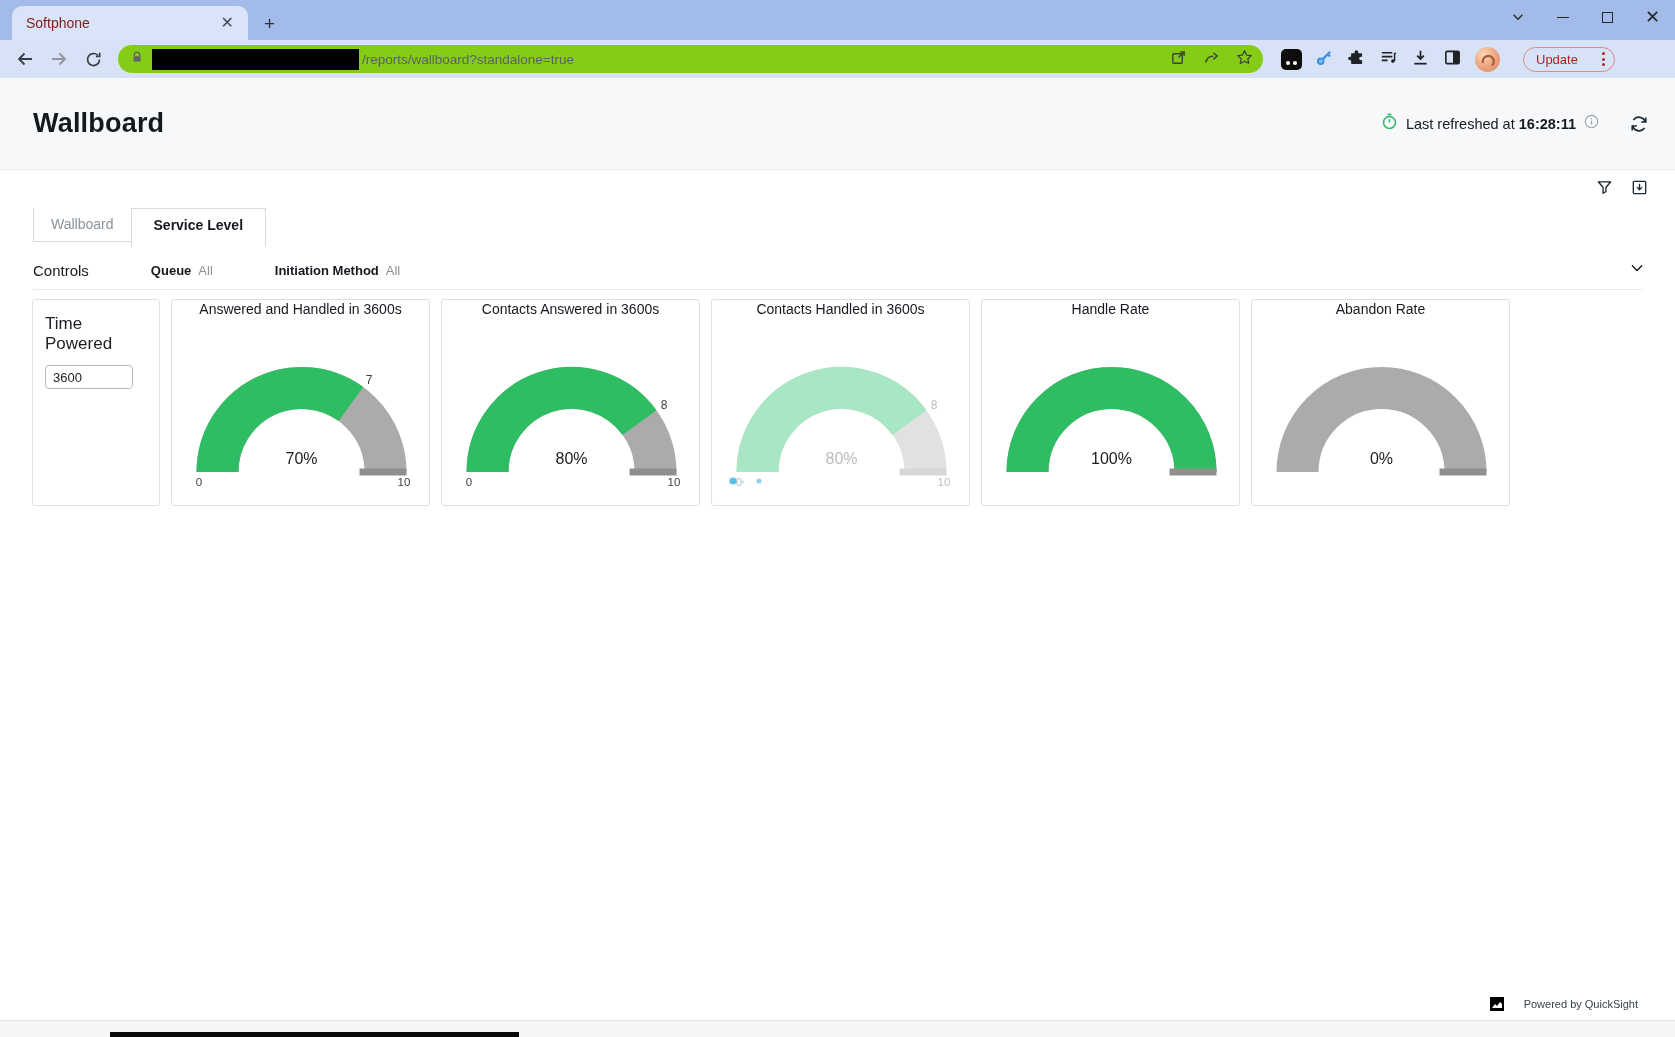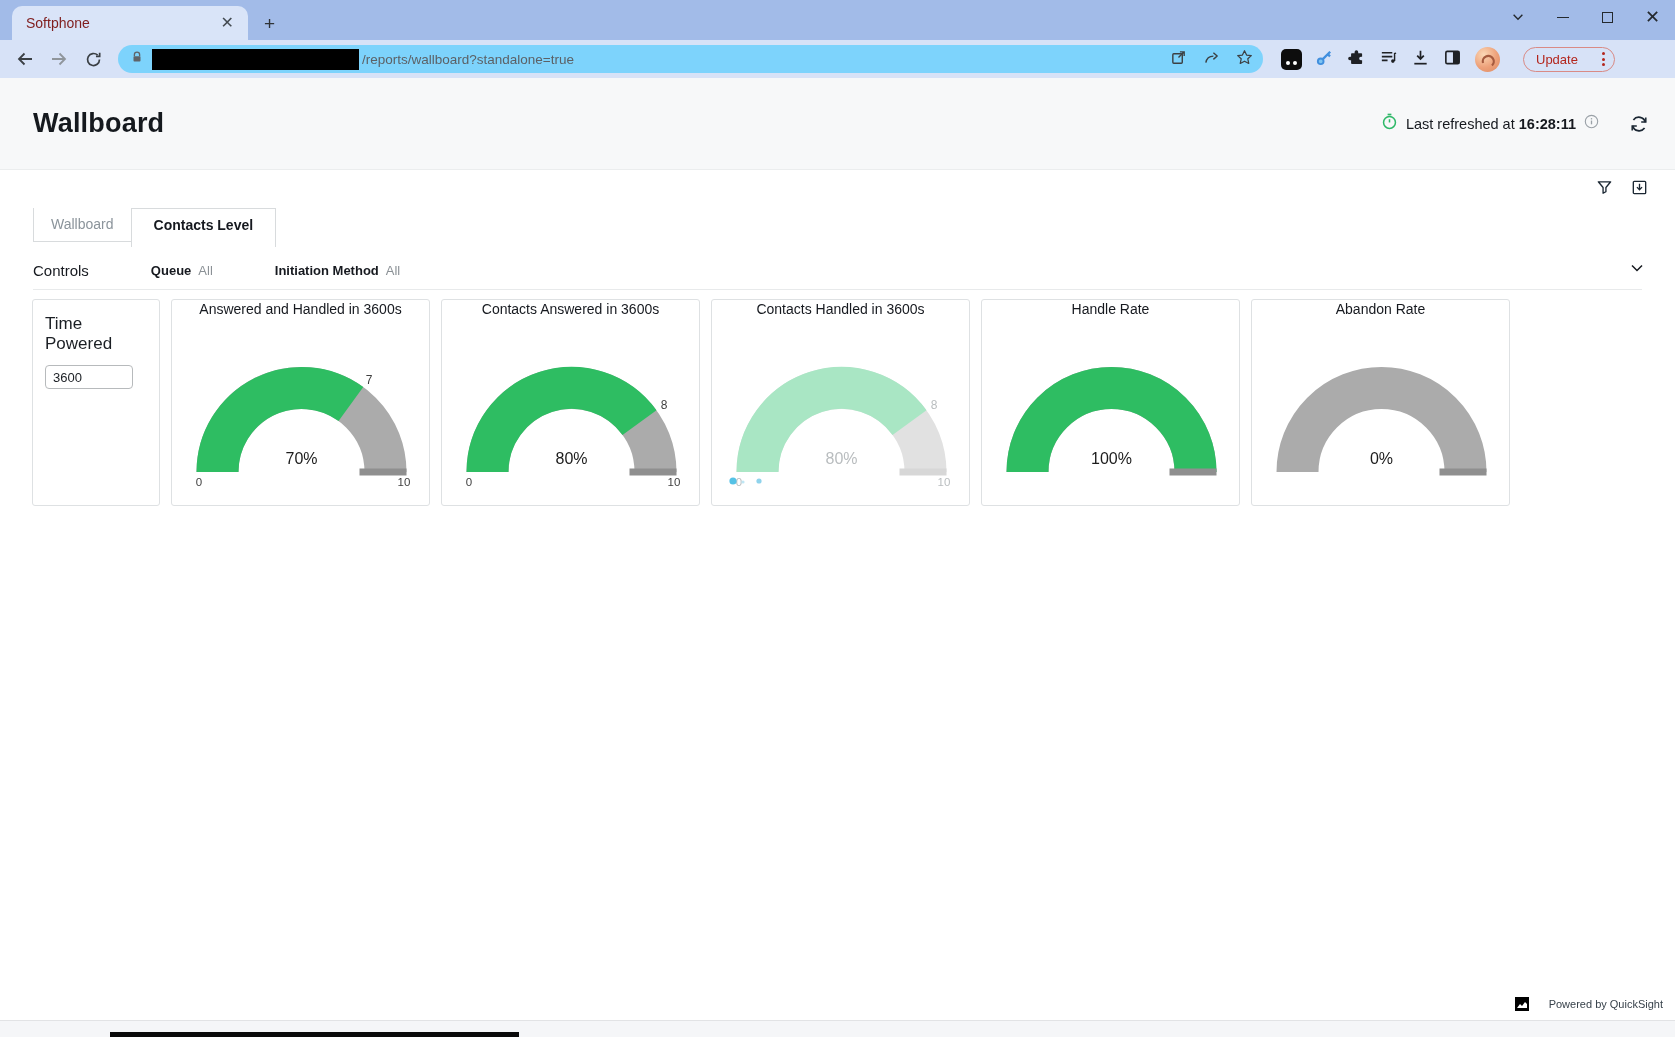--- a/index.html
+++ b/index.html
@@ -14,21 +14,21 @@
   .btab-close { font-size:16px; color:#444b52; line-height:1; cursor:default; padding:1px 4px; border-radius:50%; }
   .newtab { font-size:19px; color:#2f3337; margin:0 0 5px 10px; padding:0 6px; }
   .winctrl { position:absolute; right:0; top:0; height:34px; display:flex; align-items:center; gap:0; }
   .winbtn { width:45px; height:34px; display:flex; align-items:center; justify-content:center; color:#24292e; }
   .max-glyph { width:11px; height:11px; border:1.4px solid #24292e; }
   .min-glyph { width:12px; border-top:1.6px solid #24292e; }
   .close-glyph { font-size:18px; line-height:1; }
 
   .toolbar { height:38px; background:#d7e2f7; display:flex; align-items:center; padding:0 8px 0 10px; gap:4px; }
   .navbtn { width:30px; height:30px; display:flex; align-items:center; justify-content:center; }
-  .urlbar { flex:0 0 1145px; height:28px; background:#7dd3fc; border-radius:14px; display:flex; align-items:center;
+  .urlbar { flex:0 0 1145px; height:28px; background:#84cc16; border-radius:14px; display:flex; align-items:center;
             padding:0 10px 0 12px; margin:0 6px; }
   .url-redact { width:207px; height:21px; background:#000; margin:0 3px 0 8px; }
   .url-text { font-size:13.5px; color:#5c6166; flex:1; white-space:nowrap; overflow:hidden; }
   .pill-icons { display:flex; align-items:center; gap:16px; margin-left:8px; }
   .extrow { display:flex; align-items:center; gap:13px; margin-left:8px; }
   .ext-black { width:21px; height:21px; background:#0d0d0d; border-radius:5px; display:flex; align-items:flex-end; justify-content:center; gap:3px; padding-bottom:5px; }
   .ext-black i { width:4px; height:4px; background:#fff; border-radius:50%; }
   .sidepanel-glyph { position:relative; }
   .avatar { width:25px; height:25px; border-radius:50%; background:radial-gradient(circle at 35% 30%, #fbd8b6, #eda079 55%, #dd8a61); position:relative; overflow:hidden; }
   .avatar svg { position:absolute; left:2px; top:3px; }
@@ -68,21 +68,21 @@
   .card { background:#fff; border:1px solid #dee1e3; border-radius:3px; }
   .time-card { width:128px; height:207px; padding:14px 12px; }
   .time-title { font-size:17px; color:#1b1f24; }
   .time-input { margin-top:11px; width:88px; height:24px; border:1px solid #b7babc; border-radius:4px;
                 font-size:13px; color:#1b1f24; padding:0 7px; font-family:"Liberation Sans",sans-serif; outline:none; }
   .gauge { width:259px; height:207px; position:relative; }
   .gtitle { position:absolute; top:1px; left:0; right:0; text-align:center; font-size:14px; color:#16191f; }
   .gauge svg { display:block; }
   svg text { font-family:"Liberation Sans",sans-serif; }
 
-  .powered { position:absolute; right:12px; bottom:9px; display:flex; align-items:center; gap:20px; }
+  .powered { position:absolute; right:37px; bottom:9px; display:flex; align-items:center; gap:20px; }
   .qs-logo { width:14px; height:14px; background:#000; position:relative; }
   .qs-logo svg { position:absolute; left:1px; top:1px; }
   .powered-text { font-size:11px; color:#38424b; }
 
   .bottomstrip { height:17px; background:#f5f6f8; border-top:1px solid #e2e3e5; position:relative; }
   .redact-bar { position:absolute; left:110px; bottom:0; width:409px; height:5px; background:#0a0a0a; }
 </style>
 </head>
 <body>
 
@@ -250,21 +250,21 @@
     <span>
       <svg viewBox="0 0 20 20" width="19" height="19" fill="none" stroke="#1b2733" stroke-width="1.4">
           <rect x="3.5" y="3.5" width="13" height="13" rx="1"></rect>
           <path d="M10 6v6M7.3 9.6l2.7 2.7 2.7-2.7"></path>
         </svg>
     </span>
   </div>
 
   <div class="tabs">
     <div class="tab first">Wallboard</div>
-    <div class="tab active">Contacts Level</div>
+    <div class="tab active">Service Level</div>
   </div>
 
   <div class="controls">
     <span class="controls-title">Controls</span>
     <span class="ctl-group">
       <span class="ctl-label">Queue</span>
       <span class="ctl-value">All</span>
     </span>
     <span class="ctl-group">
       <span class="ctl-label">Initiation Method</span>

